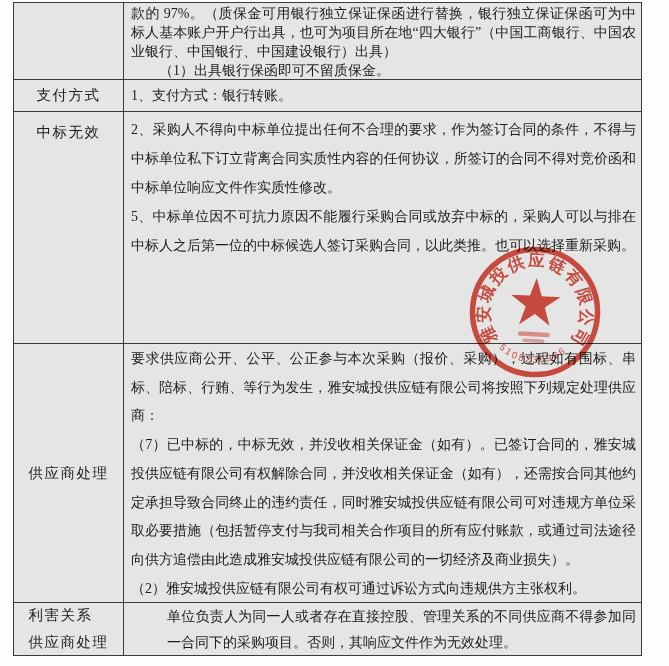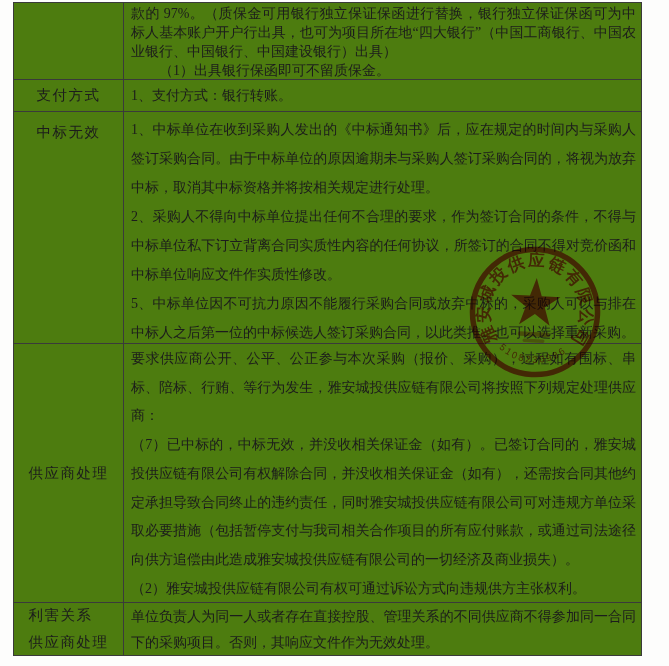--- a/index.html
+++ b/index.html
@@ -8,21 +8,21 @@
     background:#fdfdfc;
     font-family:"Liberation Serif","DejaVu Serif",serif;
     position:relative;
     overflow:hidden;
     color:#1c1c1c;
   }
   .doc-table{
     position:absolute;left:13px;top:2px;width:629px;
     border:1.6px solid #3a3a3a;
     box-sizing:border-box;
-    background:#4d7c0f;
+    background:#e5e5e5;
   }
   .trow{display:flex;box-sizing:border-box;}
   .trow + .trow{border-top:1.4px solid #3a3a3a;}
   .cell{box-sizing:border-box;}
   .label-cell{
     width:110px;flex:0 0 110px;
     border-right:1.4px solid #3a3a3a;
     display:flex;align-items:center;justify-content:center;
     font-size:14.5px;letter-spacing:1.5px;
   }
@@ -43,21 +43,21 @@
   p.indent2{text-indent:2em;}
   .r1{height:76px;}
   .r1 .content-cell{line-height:19px;padding-top:1px;}
   .r2{height:32px;}
   .r2 .content-cell{line-height:22px;padding-top:5px;}
   .r3{height:232px;}
   .r3 .content-cell{line-height:29px;padding-top:3px;}
   .r4{height:259px;}
   .r4 .content-cell{line-height:28.7px;padding-top:1px;}
   .r5{height:53px;}
-  .r5 .content-cell{line-height:26px;padding-top:1px;}
+  .r5 .content-cell{line-height:26px;padding-top:1px;margin-left:36px;}
 
   .seal{
     position:absolute;
     left:455px;top:232px;
     width:160px;height:160px;
     mix-blend-mode:multiply;
     opacity:0.88;
     transform:rotate(3deg);
     pointer-events:none;
   }
@@ -84,21 +84,20 @@
   <div class="trow r2">
     <div class="cell label-cell">支付方式</div>
     <div class="cell content-cell">
       <p>1、支付方式：银行转账。</p>
     </div>
   </div>
 
   <div class="trow r3">
     <div class="cell label-cell top-align">中标无效</div>
     <div class="cell content-cell">
-      <p>1、中标单位在收到采购人发出的《中标通知书》后，应在规定的时间内与采购人签订采购合同。由于中标单位的原因逾期未与采购人签订采购合同的，将视为放弃中标，取消其中标资格并将按相关规定进行处理。</p>
       <p>2、采购人不得向中标单位提出任何不合理的要求，作为签订合同的条件，不得与中标单位私下订立背离合同实质性内容的任何协议，所签订的合同不得对竞价函和中标单位响应文件作实质性修改。</p>
       <p>5、中标单位因不可抗力原因不能履行采购合同或放弃中标的，采购人可以与排在中标人之后第一位的中标候选人签订采购合同，以此类推。也可以选择重新采购。</p>
     </div>
   </div>
 
   <div class="trow r4">
     <div class="cell label-cell">供应商处理</div>
     <div class="cell content-cell">
       <p>要求供应商公开、公平、公正参与本次采购（报价、采购），过程如有围标、串标、陪标、行贿、等行为发生，雅安城投供应链有限公司将按照下列规定处理供应商：</p>
       <p>（7）已中标的，中标无效，并没收相关保证金（如有）。已签订合同的，雅安城投供应链有限公司有权解除合同，并没收相关保证金（如有），还需按合同其他约定承担导致合同终止的违约责任，同时雅安城投供应链有限公司可对违规方单位采取必要措施（包括暂停支付与我司相关合作项目的所有应付账款，或通过司法途径向供方追偿由此造成雅安城投供应链有限公司的一切经济及商业损失）。</p>

